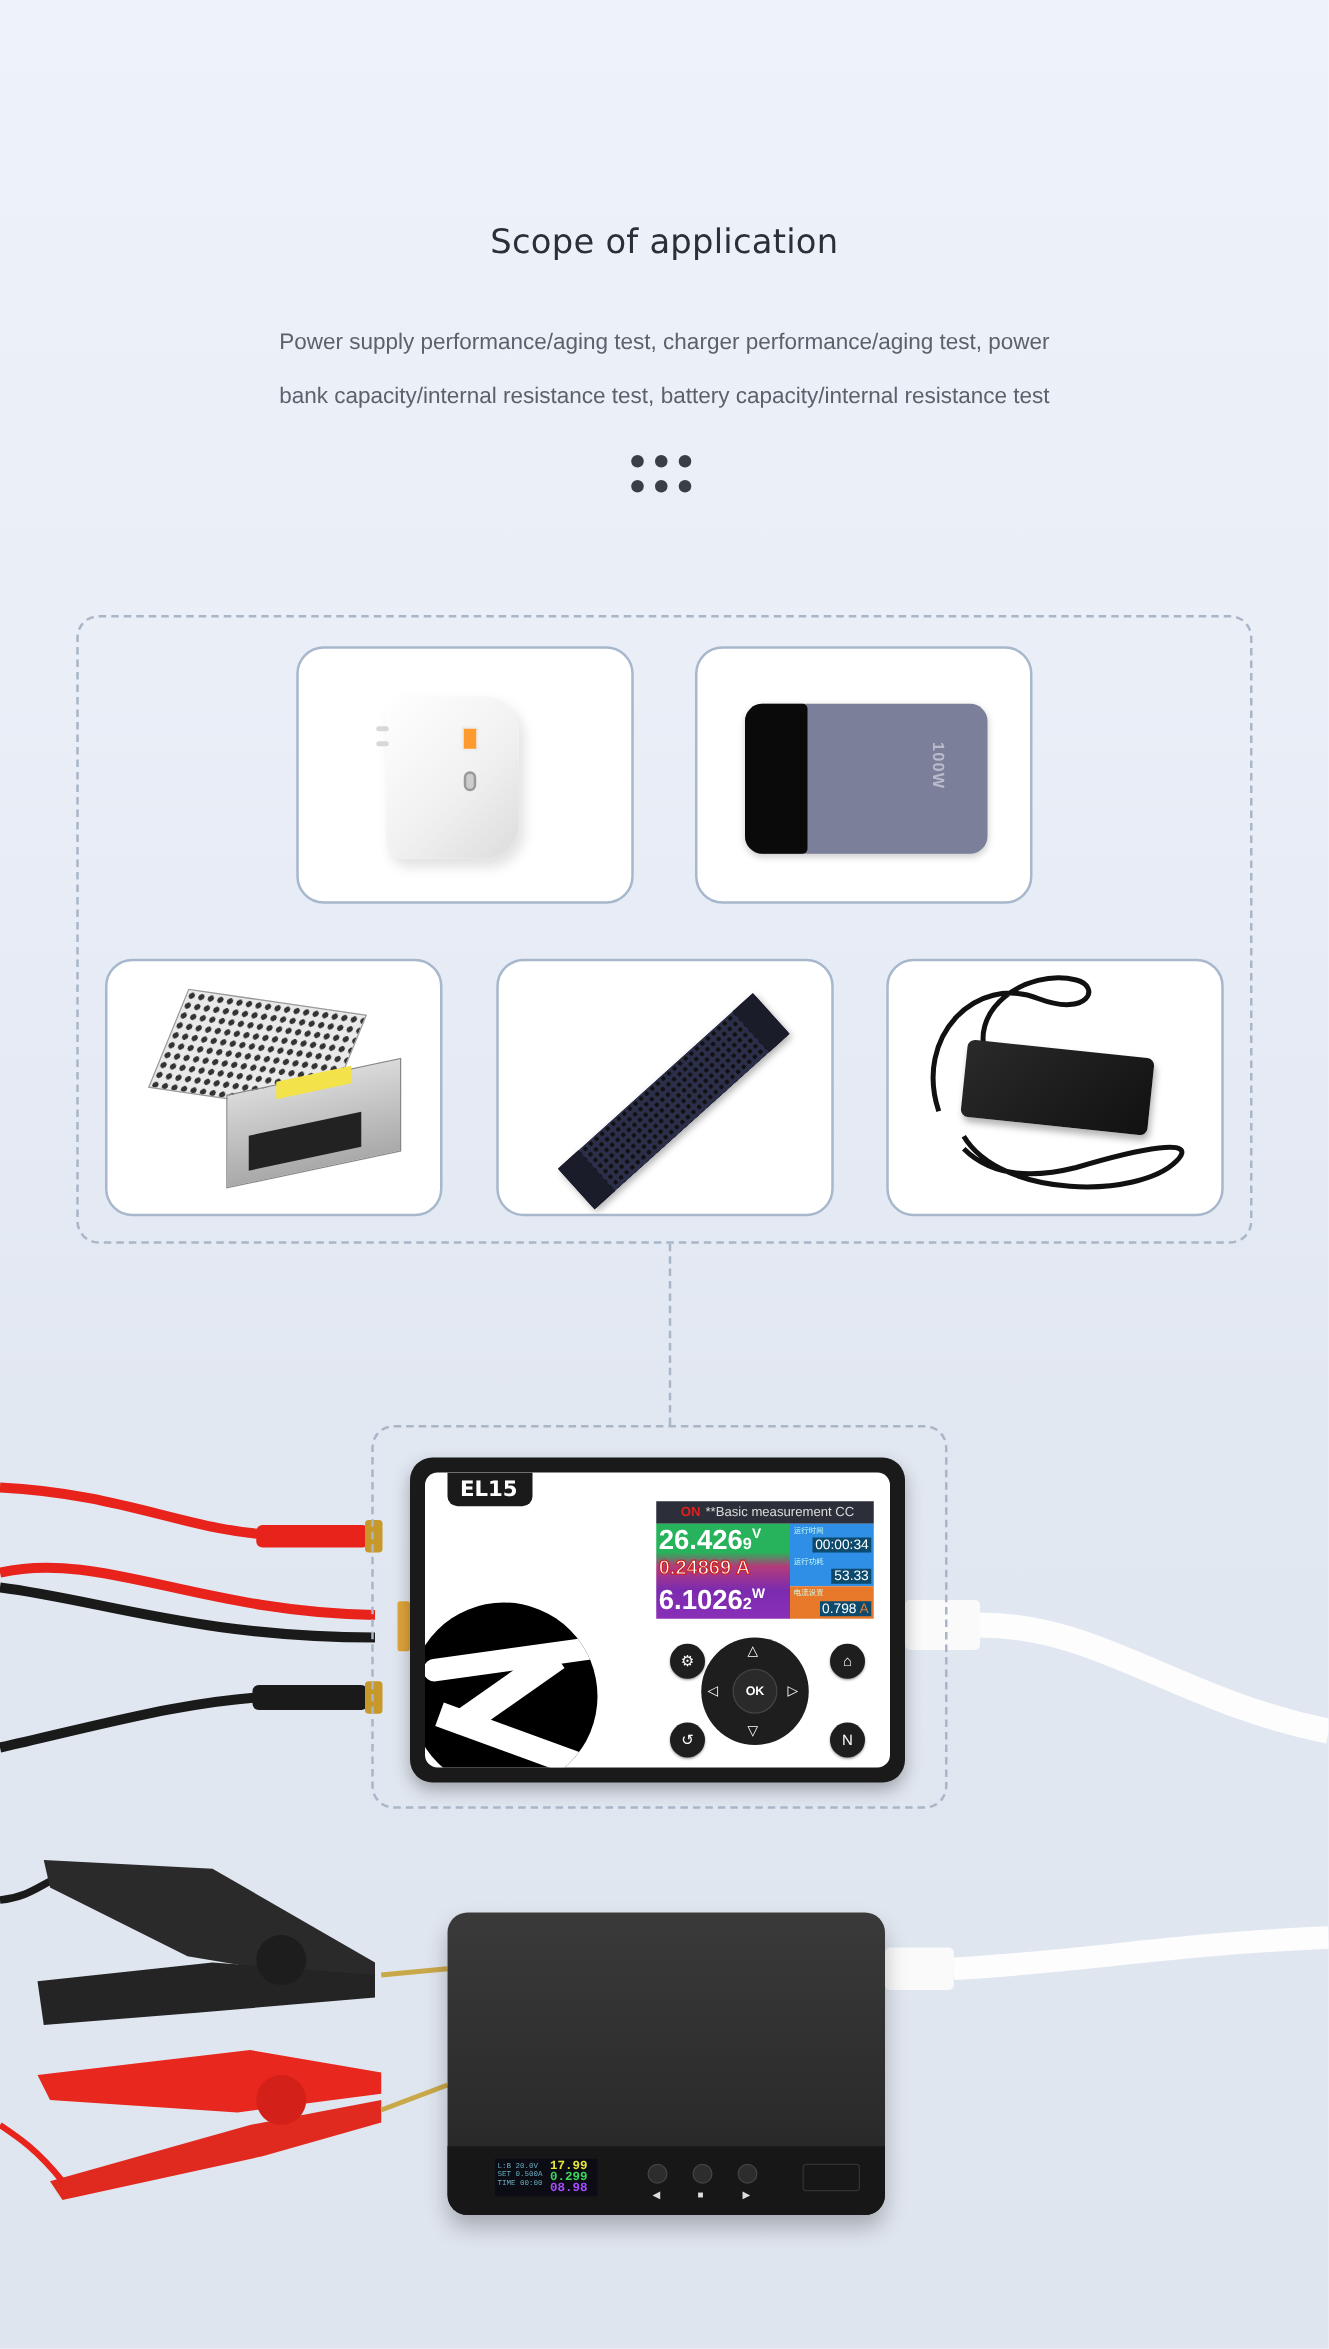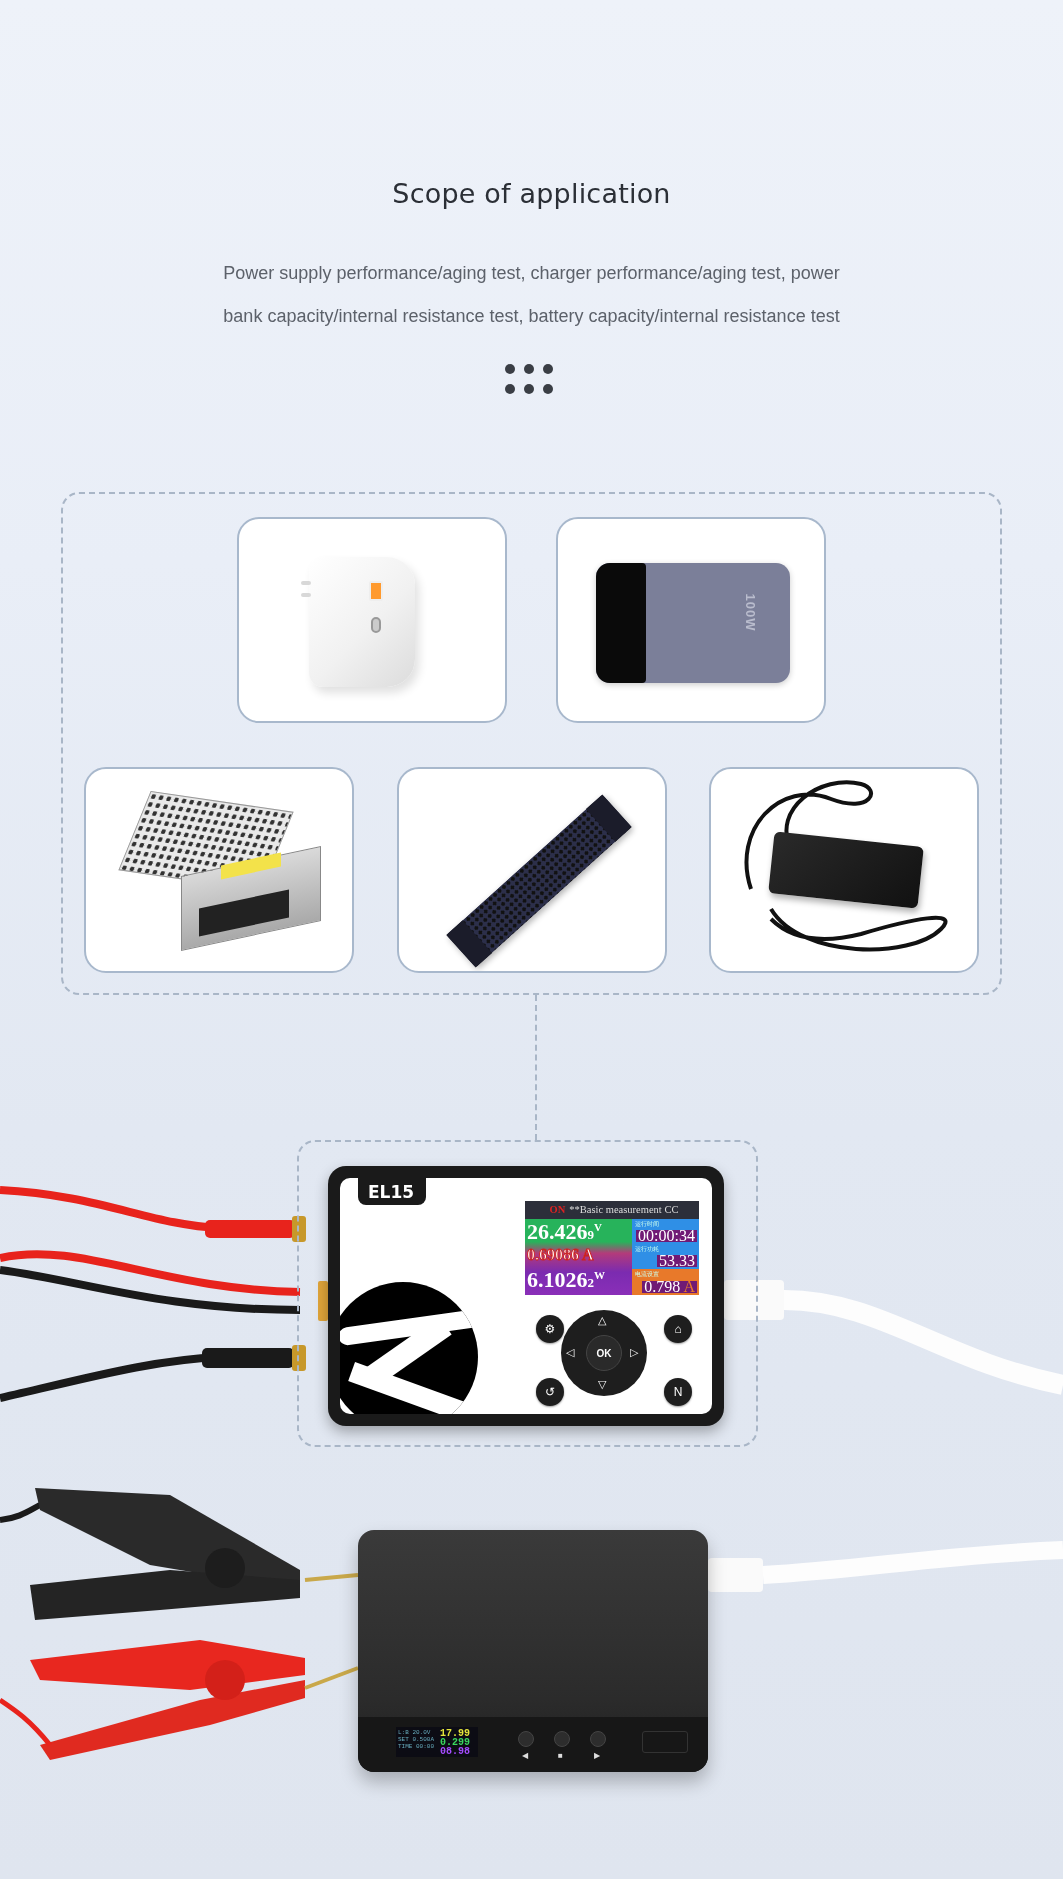--- a/index.html
+++ b/index.html
@@ -104,33 +104,33 @@
   }
   .logo {
     position:absolute; left:-12px; top:104px; width:150px; height:150px; border-radius:50%;
     background:#000; overflow:hidden;
   }
   .logo .cut1 { position:absolute; left:10px; top:36px; width:150px; height:18px; background:#fff; transform: rotate(-8deg); border-radius:10px; }
   .logo .cut2 { position:absolute; left:30px; top:60px; width:96px; height:22px; background:#fff; transform: rotate(-35deg); }
   .logo .cut3 { position:absolute; left:20px; top:100px; width:120px; height:20px; background:#fff; transform: rotate(20deg); }
 
   .lcd {
-    position:absolute; left:185px; top:23px; width:138px; height:94px; font-family:Liberation Serif, serif;
+    position:absolute; left:185px; top:23px; width:138px; height:94px; font-family:Liberation Sans, sans-serif;
   }
   .lcd .bar { position:absolute; left:0; top:0; width:174px; height:18px; background:#2c2f3a; color:#ddd; font-size:10.5px; line-height:18px; padding-left:4px; white-space:nowrap; overflow:hidden; }
   .lcd .bar .on { color:#d22; font-weight:bold; margin-right:4px; }
   .lcd .left { position:absolute; left:0; top:18px; width:107px; height:76px; background: linear-gradient(180deg,#27b35b 0%, #27b35b 30%, #b33b7a 45%, #7b2bb0 70%, #8a2fb8 100%); }
   .lcd .val { position:absolute; left:2px; color:#fff; font-weight:bold; white-space:nowrap; }
   .lcd .v { top:0; font-size:22px; }
   .lcd .a { top:27px; font-size:16px; color:#fff; -webkit-text-stroke:1px #c22; }
   .lcd .w { top:48px; font-size:22px; }
   .lcd .right { position:absolute; left:107px; top:18px; width:67px; height:76px; }
   .lcd .cell { position:absolute; left:0; width:67px; height:25px; }
   .lcd .cell .lbl { position:absolute; left:3px; top:1px; font-size:6px; color:#cfe; }
-  .lcd .cell .num { position:absolute; right:2px; bottom:2px; background:#701a75; color:#fff; font-size:16px; padding:0 2px; line-height:12px; }
+  .lcd .cell .num { position:absolute; right:2px; bottom:2px; background:#0c4a6e; color:#fff; font-size:11px; padding:0 2px; line-height:12px; }
   .lcd .c1 { top:0; background:#2f8fe6; }
   .lcd .c2 { top:25px; background:#2f8fe6; }
   .lcd .c3 { top:50px; height:26px; background:#e8792a; }
 
   .btn-round {
     position:absolute; width:28px; height:28px; border-radius:50%; background:#1e1e1e; color:#fff;
     display:flex; align-items:center; justify-content:center; font-size:12px; box-shadow: 0 1px 2px rgba(0,0,0,0.4);
   }
   .dpad {
     position:absolute; left:221px; top:132px; width:86px; height:86px; border-radius:50%; background:#1e1e1e;
@@ -259,21 +259,21 @@
       <div class="cut1"></div>
         <div class="cut2"></div>
         <div class="cut3"></div>
     </div>
     <div class="lcd">
       <div class="bar">
         <span class="on">ON</span><span>**Basic measurement CC</span>
       </div>
       <div class="left">
         <div class="val v"><span>26.426</span><span style="font-size:13px">9</span><sup style="font-size:11px">V</sup></div>
-        <div class="val a">0.69086 A</div>
+        <div class="val a">0.24869 A</div>
         <div class="val w"><span>6.1026</span><span style="font-size:13px">2</span><sup style="font-size:11px">W</sup></div>
       </div>
       <div class="right">
         <div class="cell c1">
             <span class="lbl">运行时间</span>
             <span class="num">00:00:34</span>
           </div>
         <div class="cell c2">
             <span class="lbl">运行功耗</span>
             <span class="num">53.33</span>

